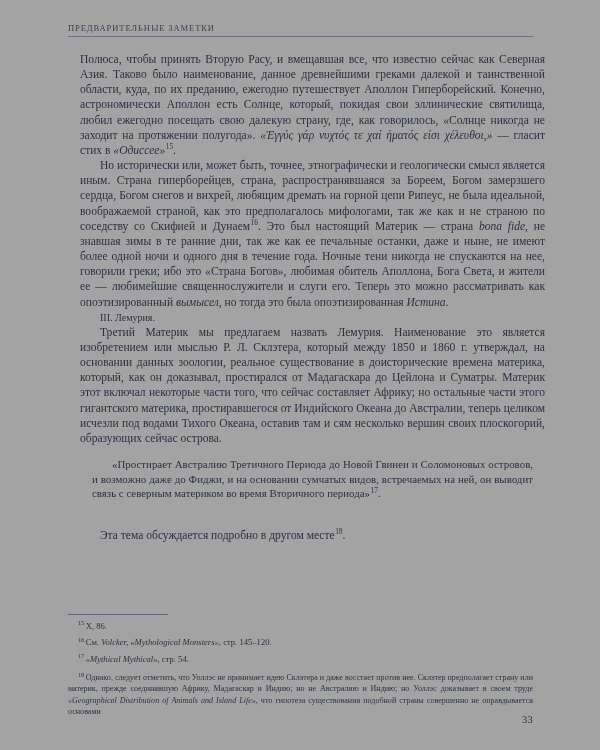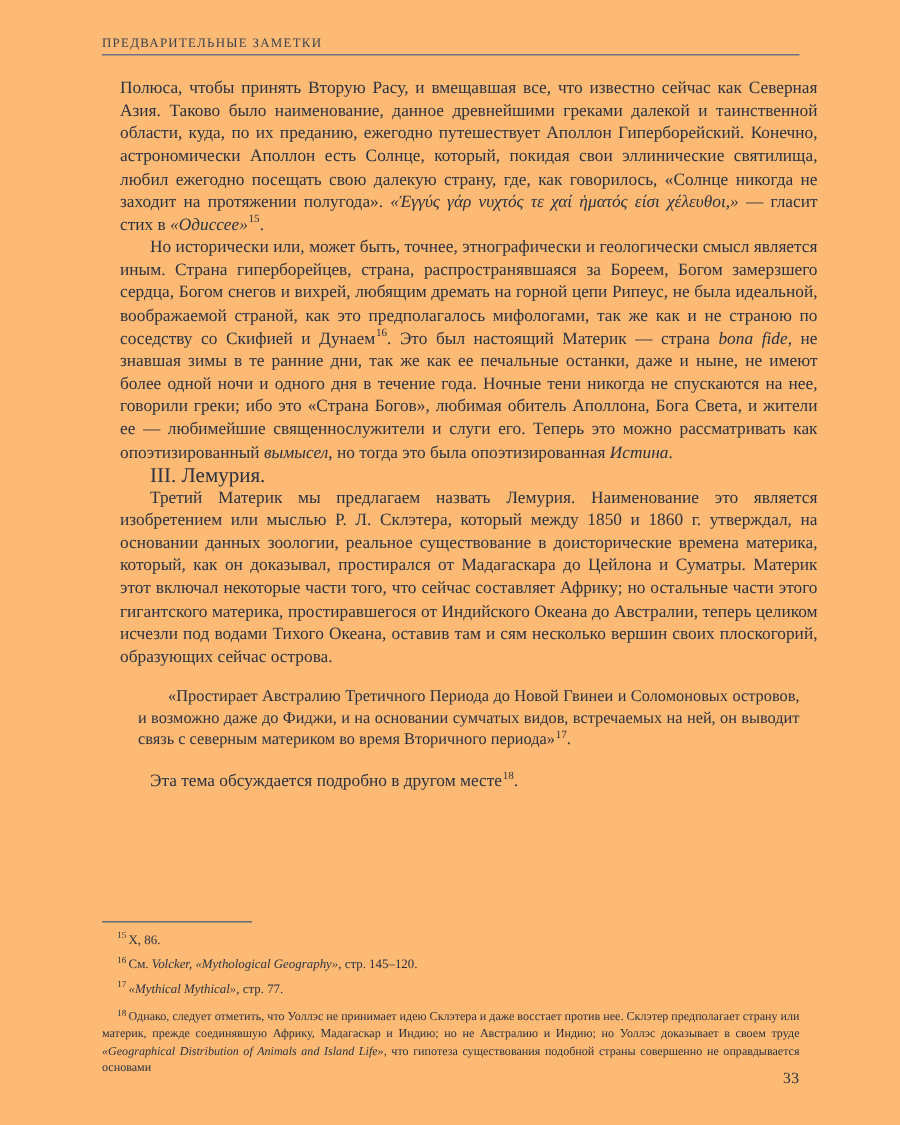--- a/index.html
+++ b/index.html
@@ -15,21 +15,21 @@
     color: #2b3140;
     overflow: hidden;
   }
 
   .page {
     position: relative;
     width: 600px;
     height: 750px;
     box-sizing: border-box;
     padding: 16px;
-    background: #fdba74;
+    background: #a3a3a3;
   }
 
   
   .running-head {
     position: absolute;
     left: 68px;
     top: 24px;
     width: 465px;
   }
   .running-head-text {
@@ -79,41 +79,41 @@
   }
   sup.fn {
     font-size: 7.4px;
     vertical-align: super;
     line-height: 0;
     padding-left: 0.5px;
   }
 
   .heading-line {
     margin: 0;
-    font-size: 14px;
+    font-size: 10px;
     line-height: 15.15px;
     text-indent: 20px;
     color: #2b3140;
   }
 
   
   .quote {
     margin: 11px 0 0 0;
     padding: 0 0 0 12px;
     width: 453px;
     box-sizing: border-box;
     font-size: 10.9px;
     line-height: 14.6px;
     text-align: justify;
     text-indent: 20px;
     color: #2b3140;
   }
 
   .after-quote {
-    margin: 13px 0 0 0;
+    margin: 27px 0 0 0;
     font-size: 11.55px;
     line-height: 15.15px;
     text-indent: 20px;
     color: #2b3140;
   }
 
   
   .footnotes {
     position: absolute;
     left: 68px;
@@ -181,22 +181,22 @@
 
     <p class="after-quote"><span>Эта тема обсуждается подробно в другом месте</span><sup class="fn">18</sup><span>.</span></p>
 
   </div>
 
   <div class="footnotes">
     <div class="fn-rule"></div>
 
     <p class="fn-item"><sup class="fnum">15</sup><span>X, 86.</span></p>
 
-    <p class="fn-item"><sup class="fnum">16</sup><span>См. </span><span class="it">Volcker, «Mythological Geography»</span><span>, стр. 145–120.</span></p>
-
-    <p class="fn-item"><sup class="fnum">17</sup><span></span><span class="it">«Mythical Mythical»</span><span>, стр. 77.</span></p>
+    <p class="fn-item"><sup class="fnum">16</sup><span>См. </span><span class="it">Volcker, «Mythological Monsters»</span><span>, стр. 145–120.</span></p>
+
+    <p class="fn-item"><sup class="fnum">17</sup><span></span><span class="it">«Mythical Mythical»</span><span>, стр. 54.</span></p>
 
     <p class="fn-item long"><sup class="fnum">18</sup><span>Однако, следует отметить, что Уоллэс не принимает идею Склэтера и даже восстает против нее. Склэтер предполагает страну или материк, прежде соединявшую Африку, Мадагаскар и Индию; но не Австралию и Индию; но Уоллэс доказывает в своем труде </span><span class="it">«Geographical Distribution of Animals and Island Life»</span><span>, что гипотеза существования подобной страны совершенно не оправдывается основами</span></p>
   </div>
 
   <div class="folio">33</div>
 
 </div>
 
 </body></html>

